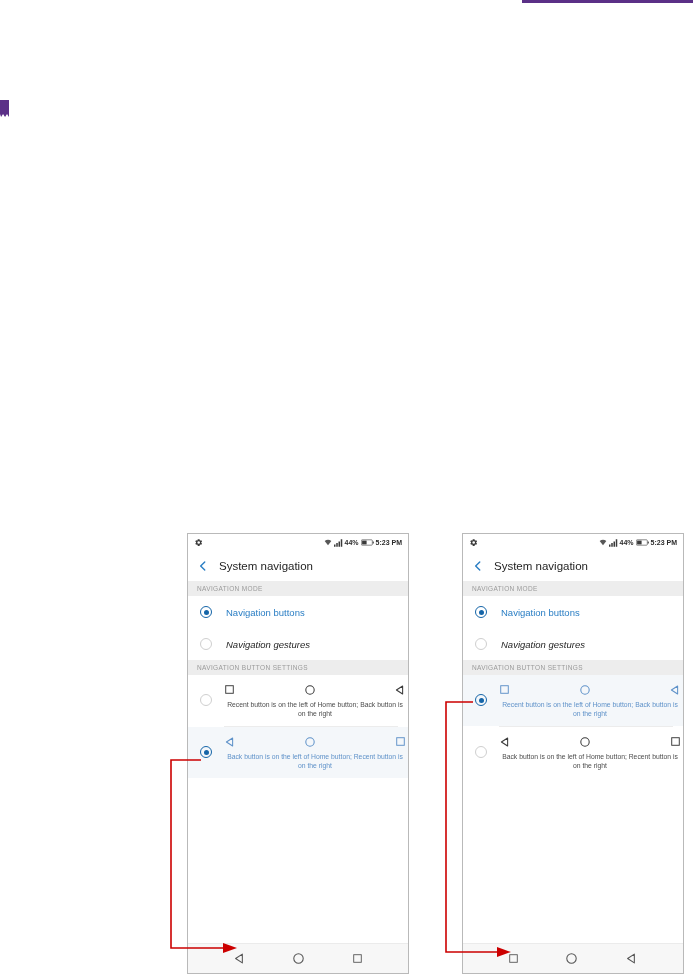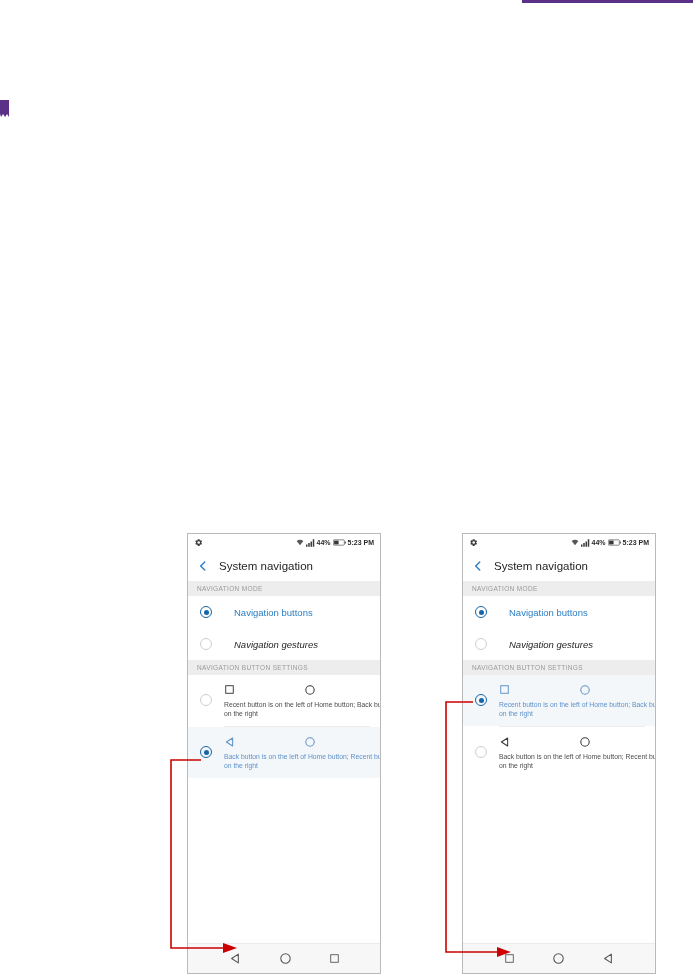--- a/index.html
+++ b/index.html
@@ -31,26 +31,27 @@
     width: 9px;
     height: 17px;
     background: #5b3087;
     clip-path: polygon(0 0, 100% 0, 100% 100%, 78% 82%, 56% 100%, 34% 82%, 12% 100%, 0 82%);
   }
 
   
   .phone {
     position: absolute;
     top: 533px;
-    width: 194px;
+    width: 222px;
     height: 441px;
     border: 1px solid #b9b9b9;
     background: #ffffff;
     box-sizing: border-box;
     overflow: hidden;
+    text-align: center;
   }
   .phone-left  { left: 187px; }
   .phone-right { left: 462px; }
 
   
   .statusbar {
     height: 17px;
     display: flex;
     align-items: center;
     justify-content: space-between;
@@ -103,21 +104,21 @@
 
   
   .mode-row {
     display: flex;
     align-items: center;
     height: 32px;
     padding-left: 12px;
   }
   .mode-row .label {
     font-size: 9.5px;
-    margin-left: 22px;
+    margin-left: 14px;
   }
   .label-sel  { color: #2a7ec4; }
   .label-unsel{ color: #1f1f1f; font-style: italic; }
 
   
   .radio {
     width: 12px; height: 12px;
     flex: 0 0 12px;
     border-radius: 50%;
     box-sizing: border-box;

